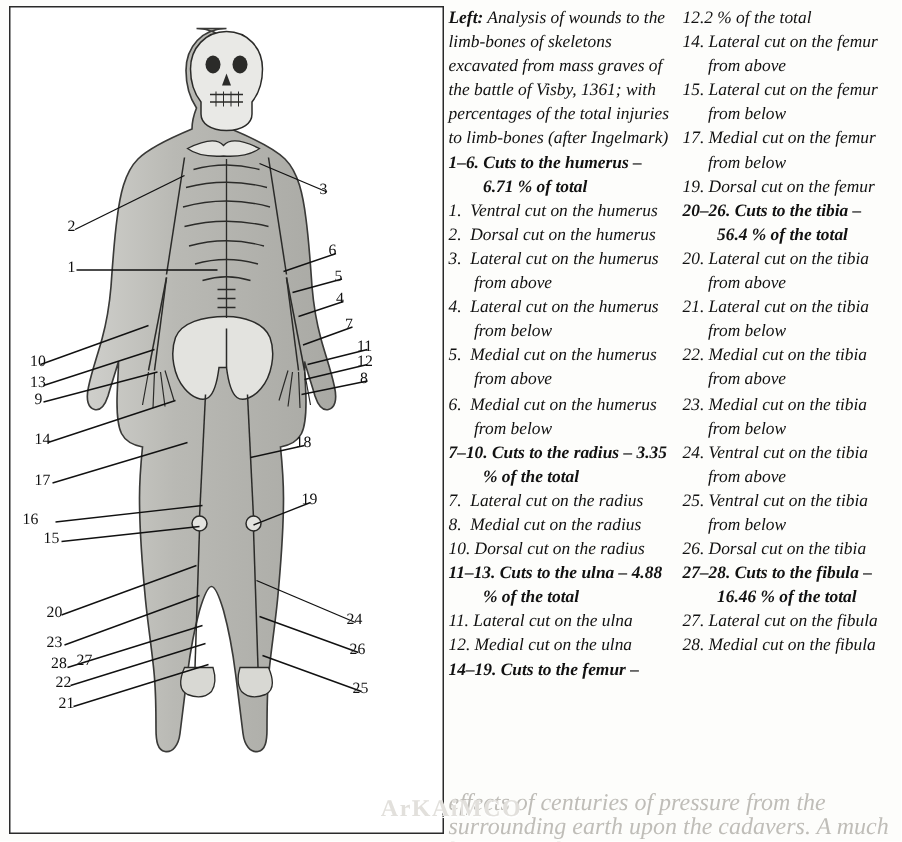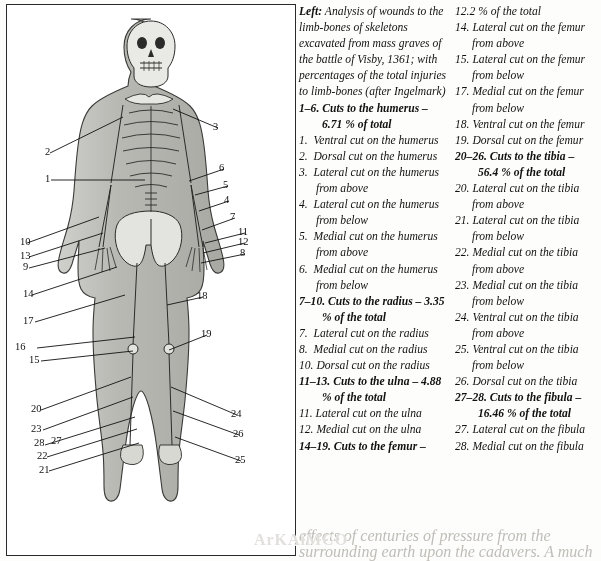--- a/index.html
+++ b/index.html
@@ -356,23 +356,20 @@
     <div class="entry hang">
       <span class="num">14.</span>&nbsp;<span>Lateral cut on the femur from above</span>
     </div>
     <div class="entry hang">
       <span class="num">15.</span>&nbsp;<span>Lateral cut on the femur from below</span>
     </div>
     <div class="entry hang">
       <span class="num">17.</span>&nbsp;<span>Medial cut on the femur from below</span>
     </div>
     <div class="entry hang">
-      <span class="num">18.</span>&nbsp;<span>Ventral cut on the femur</span>
-    </div>
-    <div class="entry hang">
       <span class="num">19.</span>&nbsp;<span>Dorsal cut on the femur</span>
     </div>
     <div class="entry hang-wide">
       <span class="hdr">20–26.</span><span class="hdr"> Cuts to the tibia – 56.4 % of the total</span>
     </div>
     <div class="entry hang">
       <span class="num">20.</span>&nbsp;<span>Lateral cut on the tibia from above</span>
     </div>
     <div class="entry hang">
       <span class="num">21.</span>&nbsp;<span>Lateral cut on the tibia from below</span>

